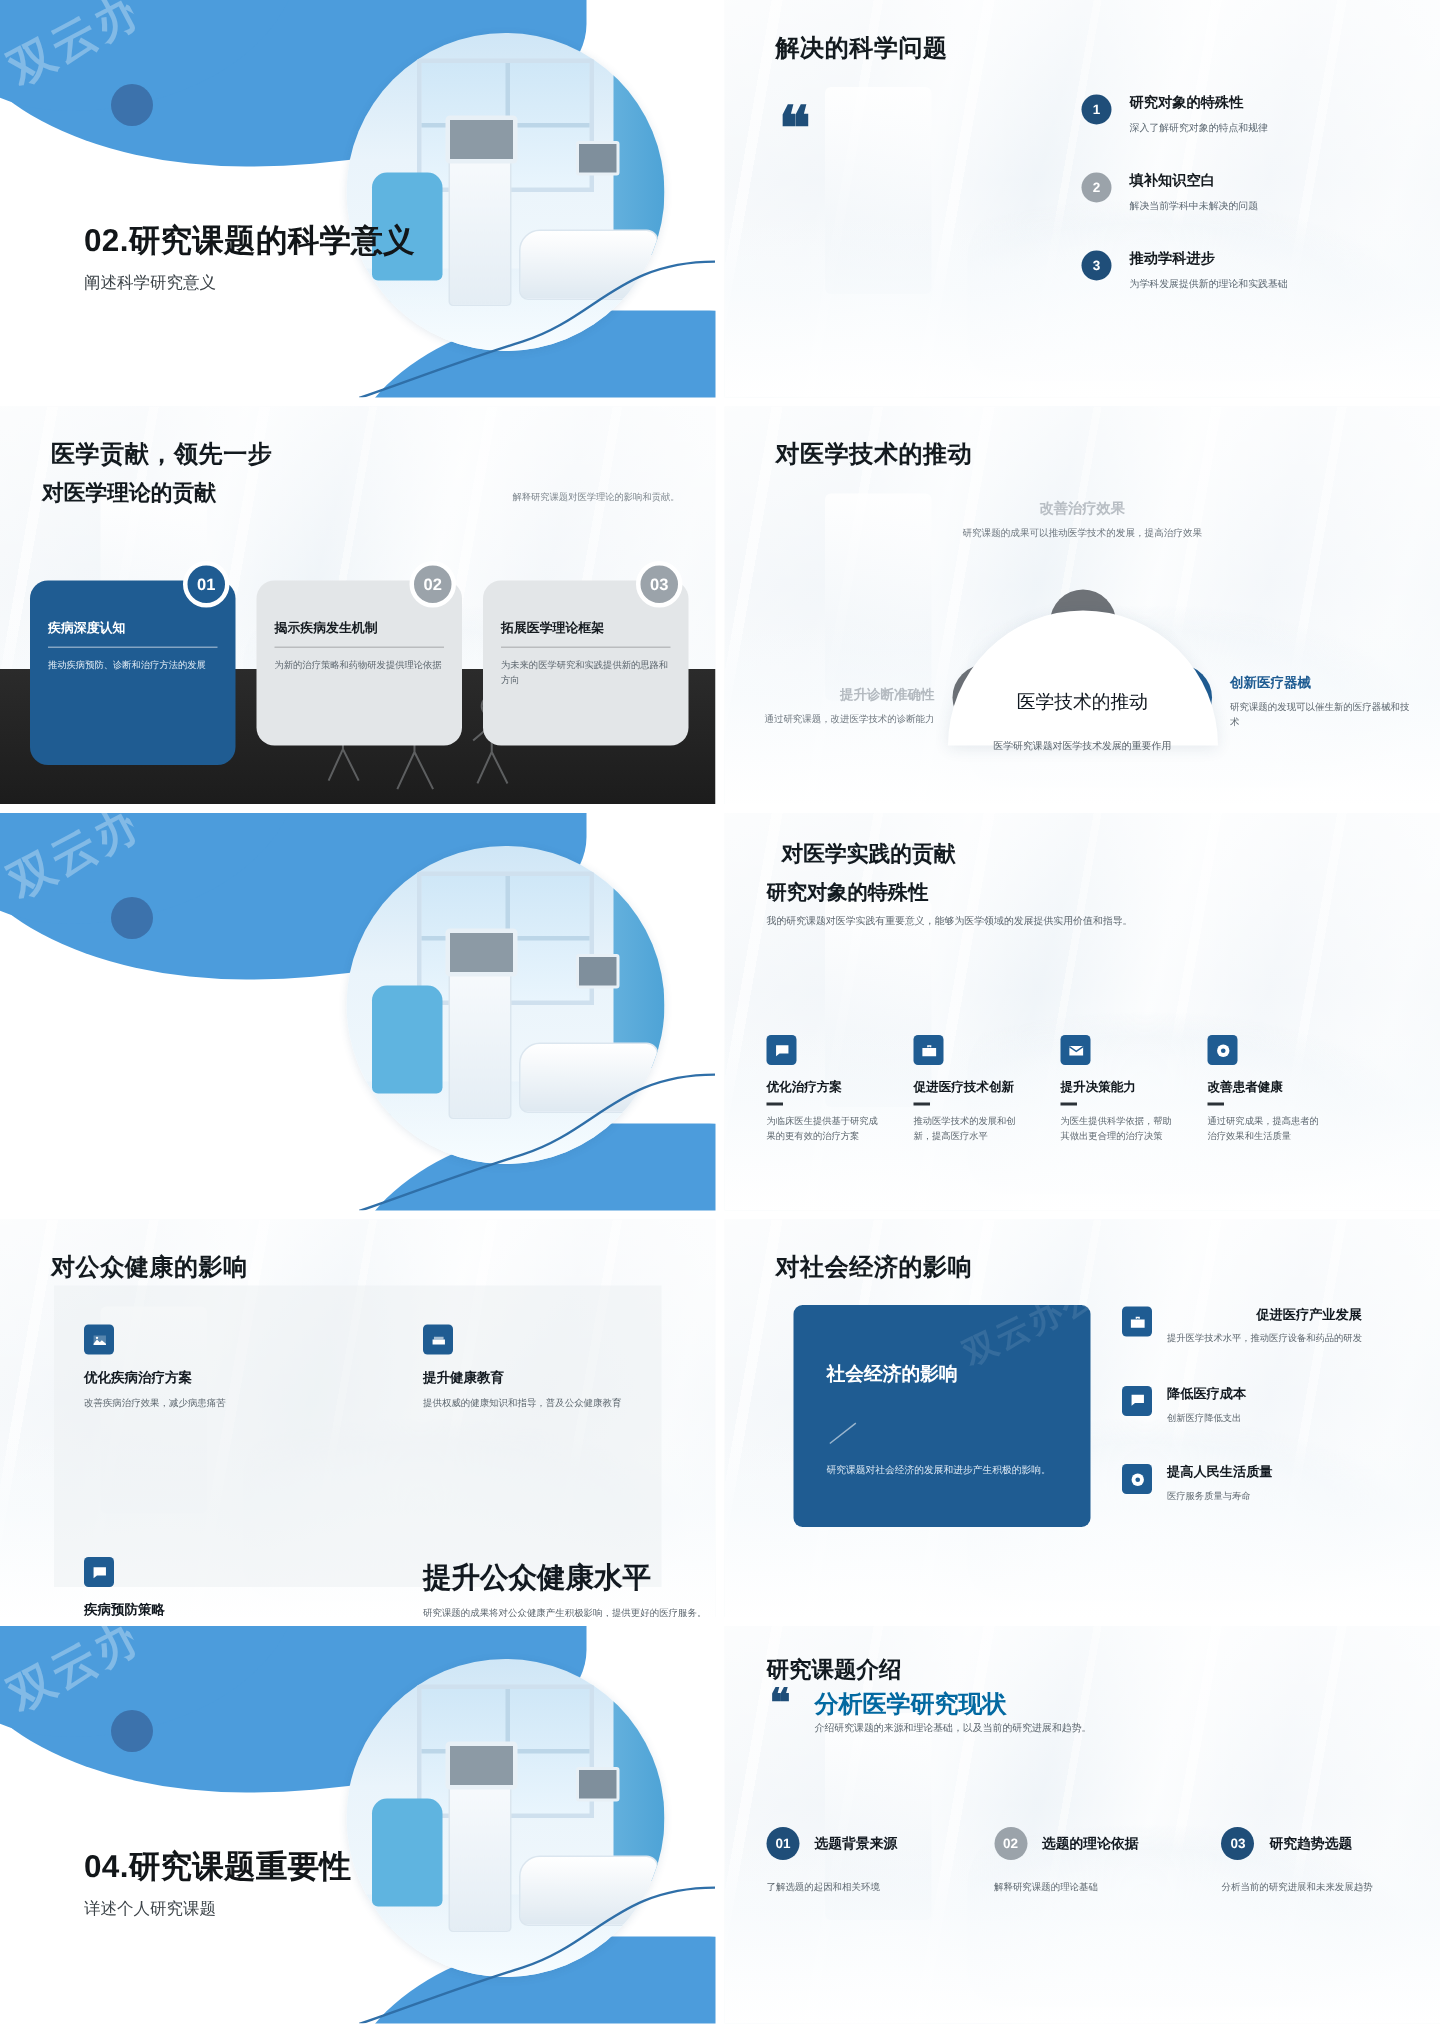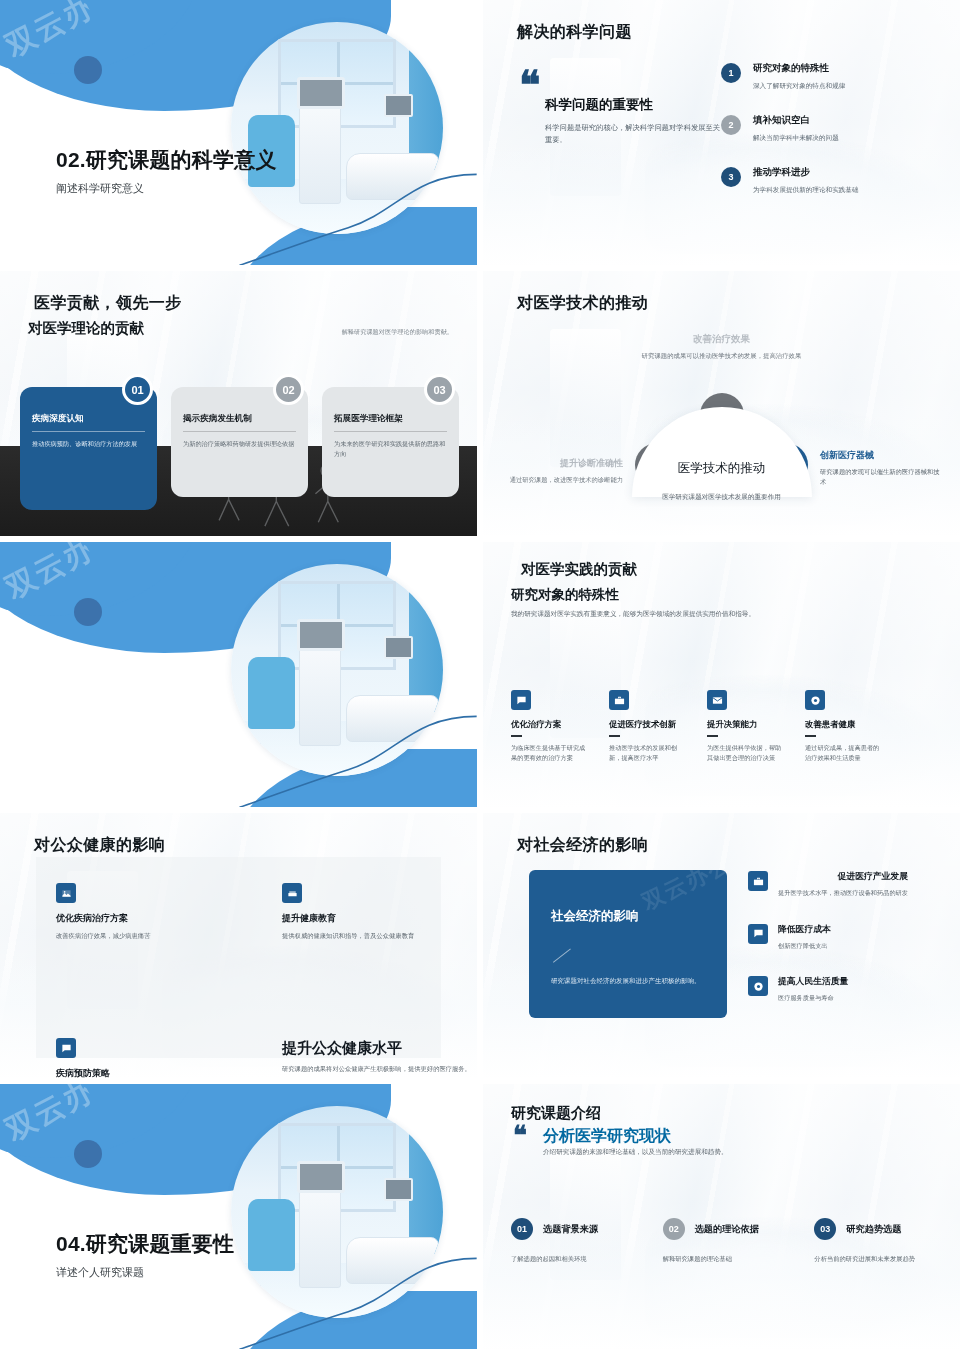--- a/index.html
+++ b/index.html
@@ -265,21 +265,21 @@
 
   
   .panel7 {
     position:absolute; left:36px; top:44px; right:36px; bottom:20px;
     background:rgba(236,240,243,.55);
   }
   .g7 { position:absolute; left:56px; top:70px; width:400px; }
   .g7 .gi { position:absolute; }
   .g7 .gi .t { font-size:9px; font-weight:700; color:#121920; margin-top:6px; }
   .g7 .gi .d { font-size:6.3px; color:#5c666e; margin-top:6px; line-height:1.6; }
-  .g7 .gi.big .t { font-size:15px; }
+  .g7 .gi.big .t { font-size:19px; }
   .gi-a { left:0;   top:0;   width:180px; }
   .gi-b { left:226px; top:0; width:180px; }
   .gi-c { left:0;   top:155px; width:180px; }
   .gi-d { left:226px; top:150px; width:195px; }
 
   
   .bluecard {
     position:absolute; left:46px; top:57px; width:198px; height:148px;
     background:#1F5C92; border-radius:6px; padding:22px 22px;
     color:#fff; overflow:hidden;
@@ -355,24 +355,20 @@
     </div>
   </div>
 
   <div class="slide">
     <div class="bgphoto">
         <div class="cabinet"></div>
         <div class="bed"></div>
       </div>
     <div class="hd">解决的科学问题</div>
     <div class="quote-mark">❝</div>
-    <div class="quote-block">
-      <div class="quote-title">科学问题的重要性</div>
-      <div class="quote-body">科学问题是研究的核心，解决科学问题对学科发展至关重要。</div>
-    </div>
     <div class="numlist">
       <div class="numrow">
         <div class="numbadge b1">1</div>
         <div>
           <div class="numtitle">研究对象的特殊性</div>
           <div class="numdesc">深入了解研究对象的特点和规律</div>
         </div>
       </div>
       <div class="numrow">
         <div class="numbadge b2">2</div>

